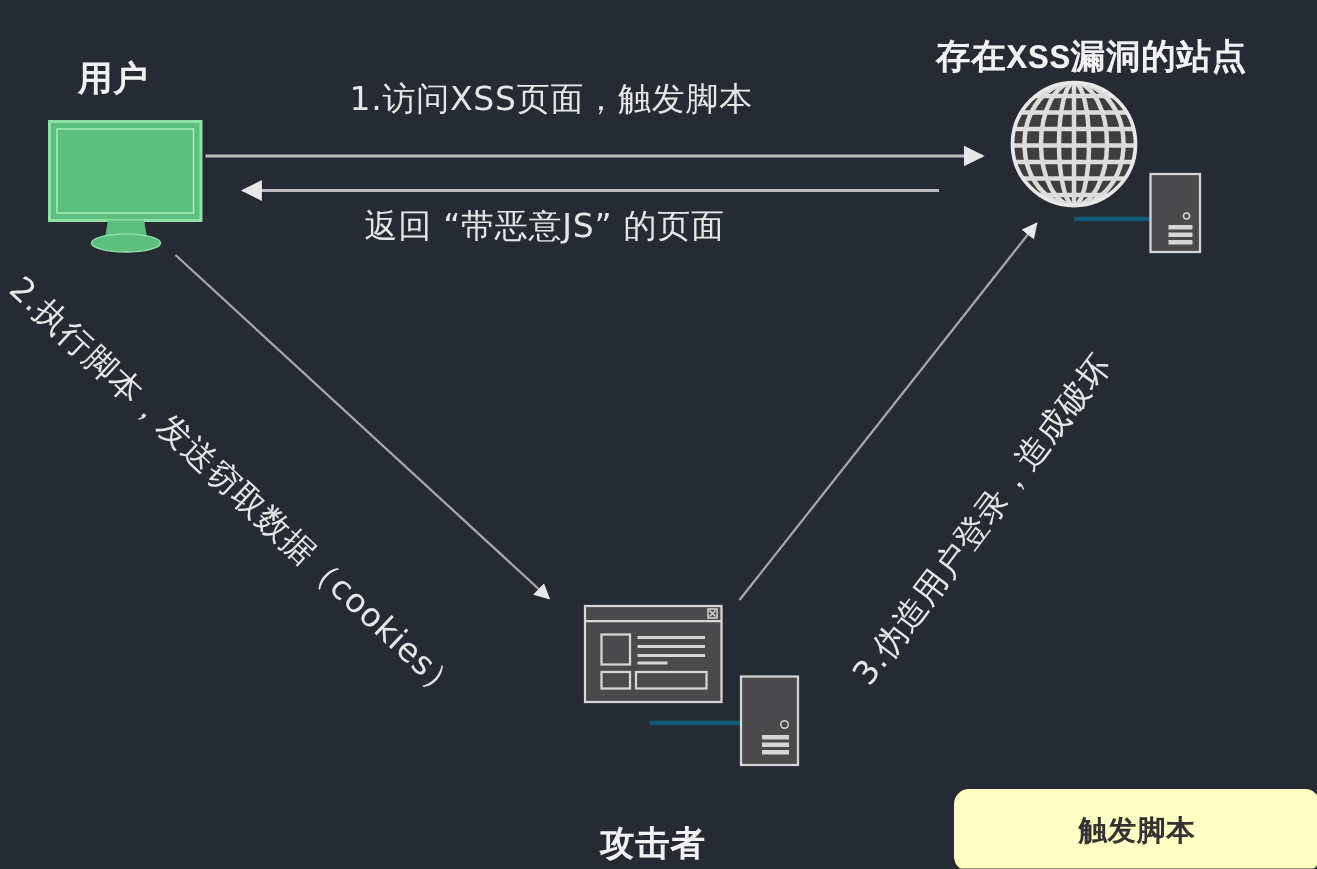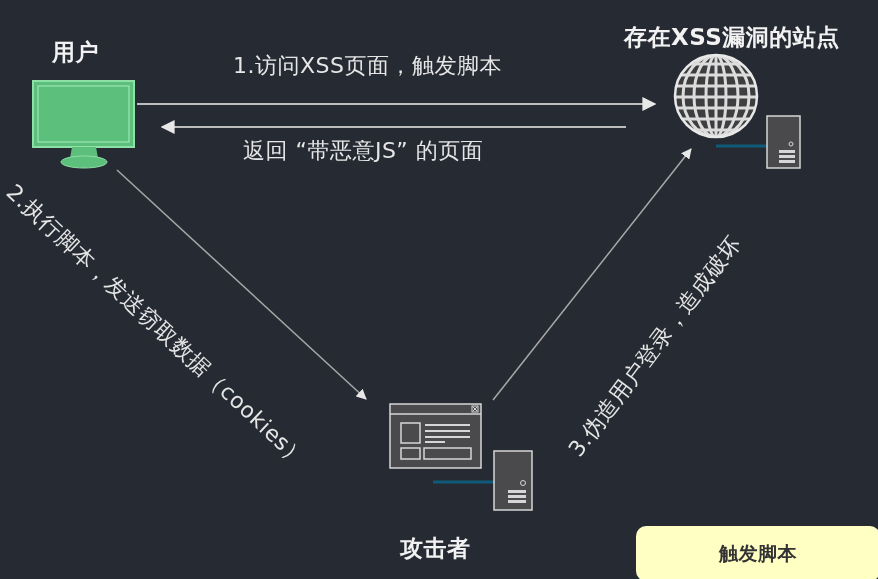--- a/index.html
+++ b/index.html
@@ -21,22 +21,22 @@
       position: absolute; left: 636px; top: 526px; width: 244px; height: 55px;
       background: #ffffc4; border-radius: 10px;
       display: flex; align-items: center; justify-content: center;
       color: #333; font-size: 19px; font-weight: bold; letter-spacing: 0.5px;
     }
   </style>
 </head>
 <body>
 
 <div class="label node-label" style="left:52px; top:37px;">用户</div>
-<div class="label node-label" style="left:624px; top:22px;">存在XSS漏洞的站点</div>
-<div class="label node-label" style="left:400px; top:533px;">攻击者</div>
+<div class="label node-label" style="left:624px; top:22px;font-family:Liberation Mono, monospace;">存在XSS漏洞的站点</div>
+<div class="label node-label" style="left:400px; top:547px;">攻击者</div>
 
 <div class="label flow-label" style="left:233px; top:51px;">1.访问XSS页面，触发脚本</div>
 <div class="label flow-label" style="left:243px; top:136px;">返回 “带恶意JS” 的页面</div>
 <div class="label flow-label" style="left:-2px; top:318px; transform: rotate(43deg); transform-origin: 0 0; left:20px; top:178px;">2.执行脚本，发送窃取数据（cookies）</div>
 <div class="label flow-label" style="left:562px; top:445px; transform: rotate(-53deg); transform-origin: 0 0;">3.伪造用户登录，造成破坏</div>
 
 <svg class="diagram" width="878" height="579" viewBox="0 0 878 579">
   <defs>
     <marker id="arrowhead" viewBox="0 0 10 10" refX="9" refY="5" markerWidth="7" markerHeight="7" orient="auto-start-reverse">
       <path d="M0,0 L10,5 L0,10 z" fill="#e8e8e8"></path>

